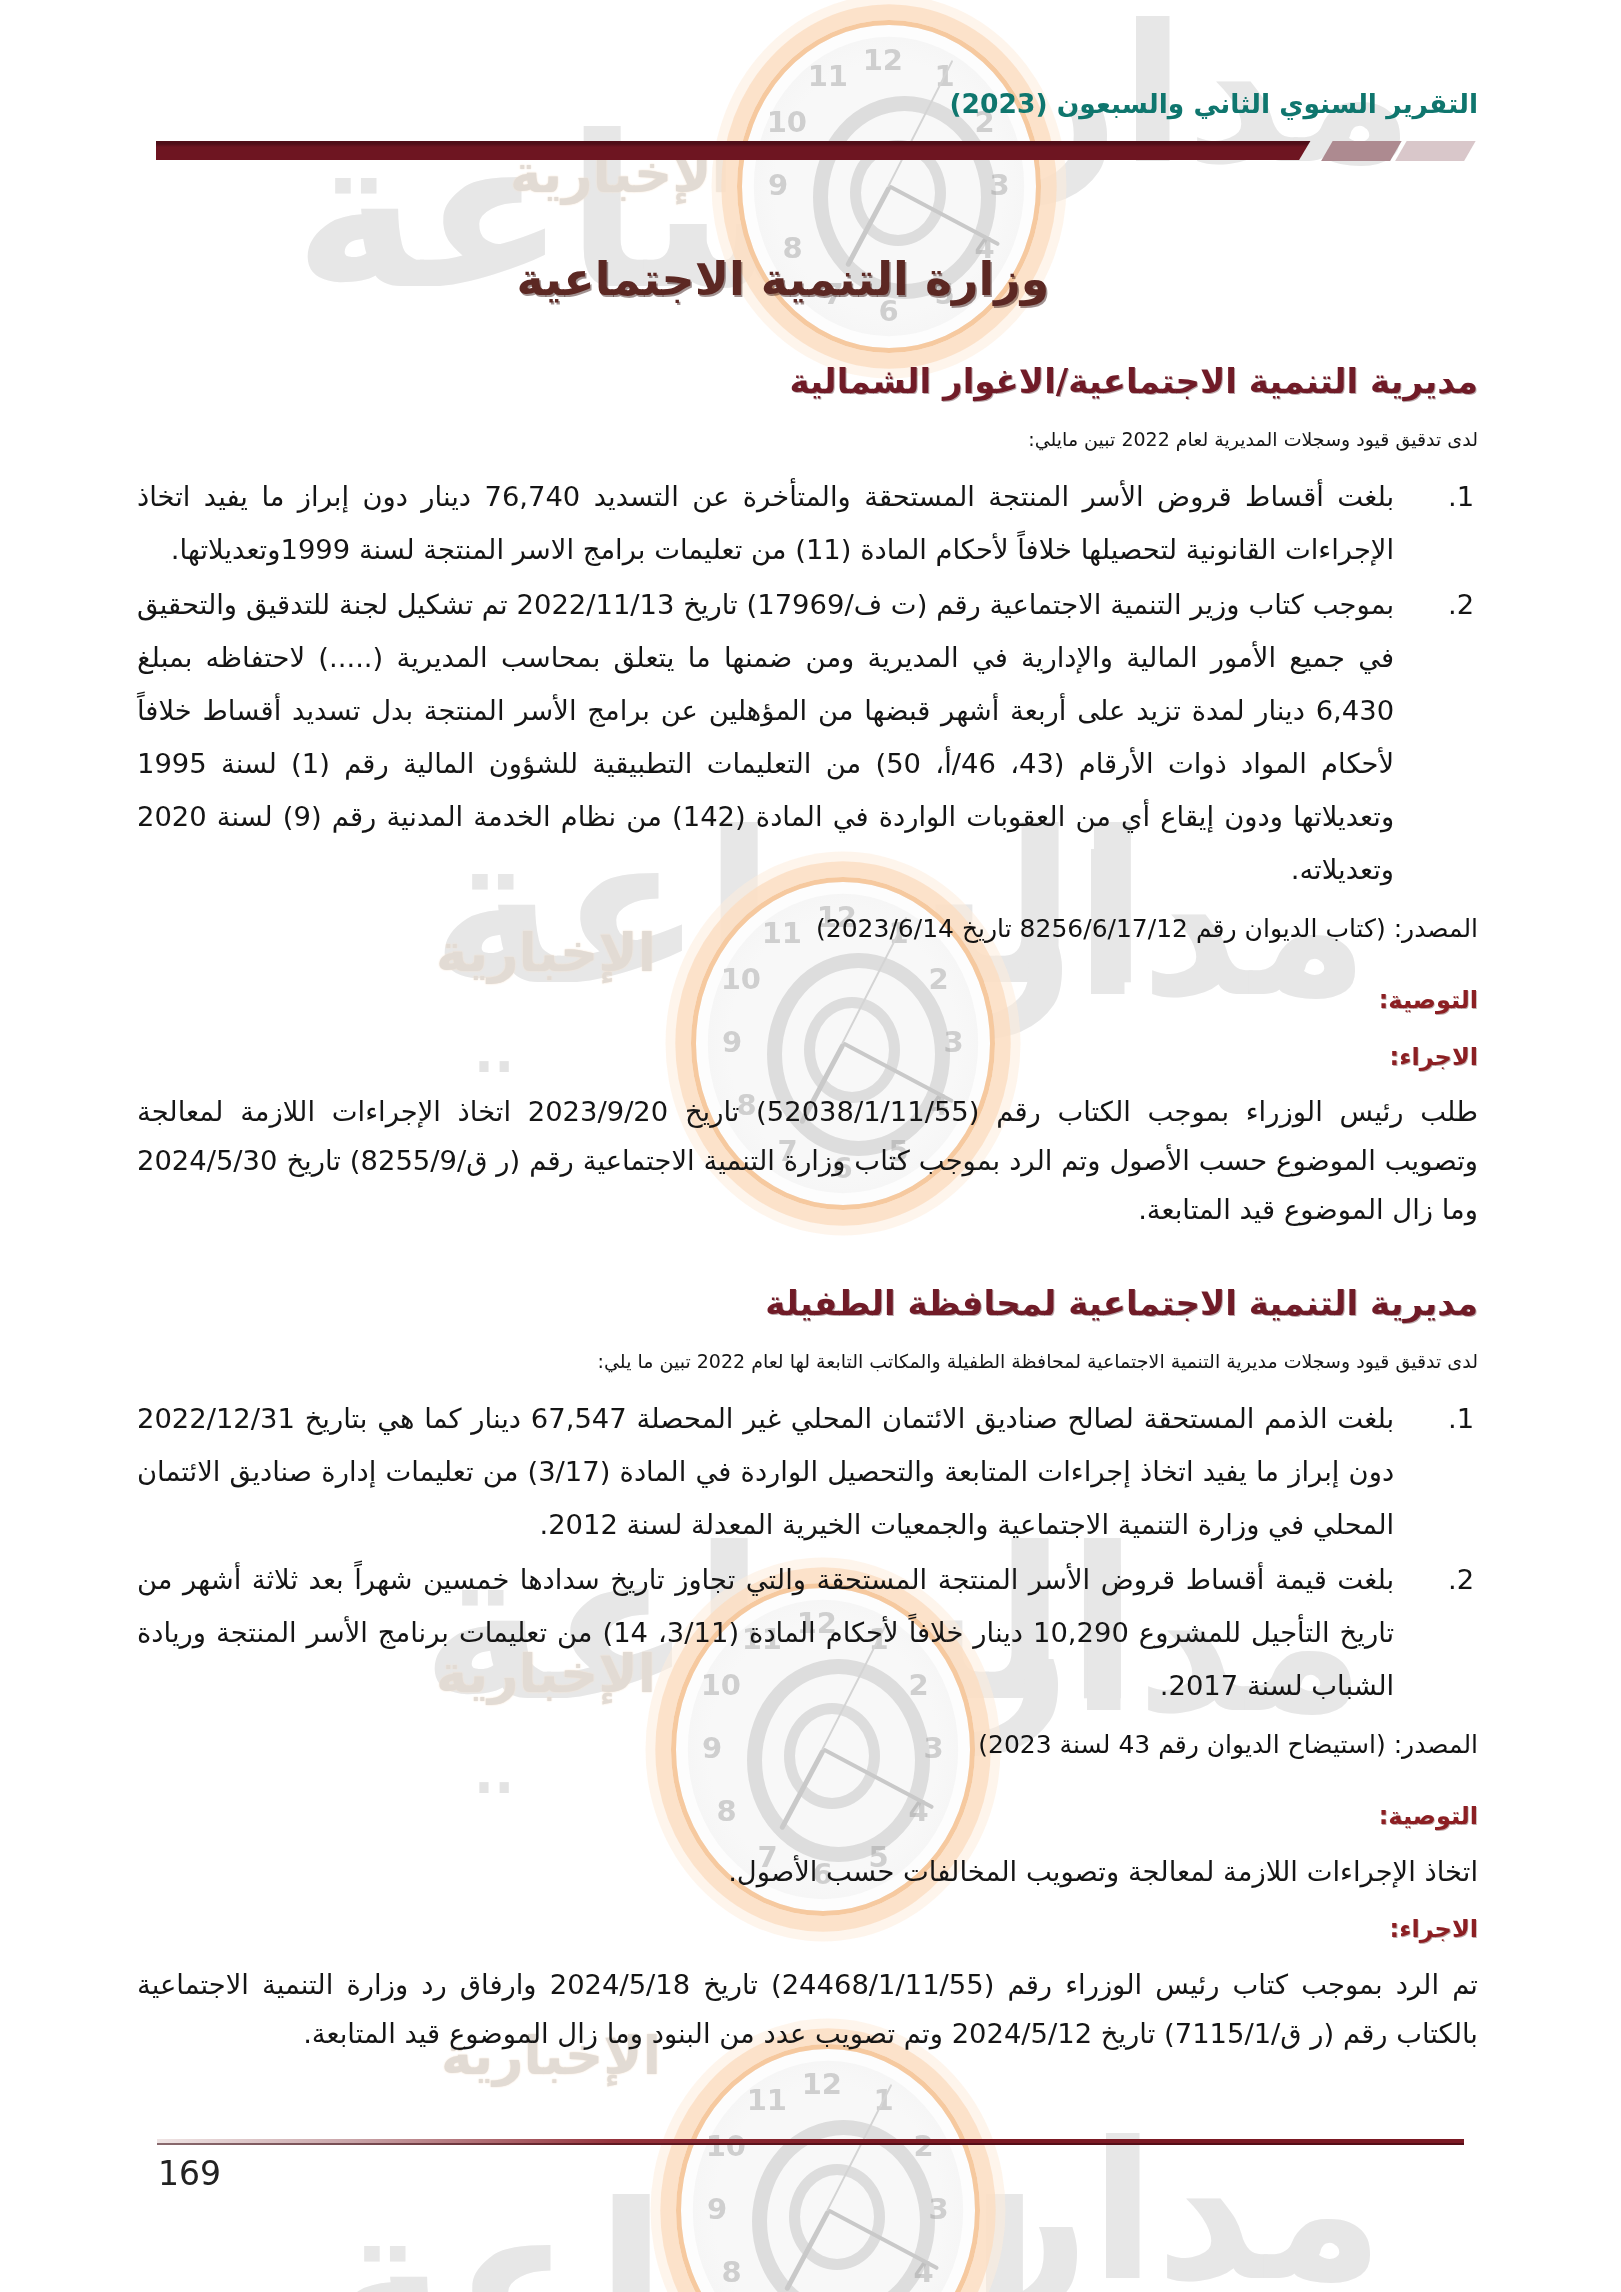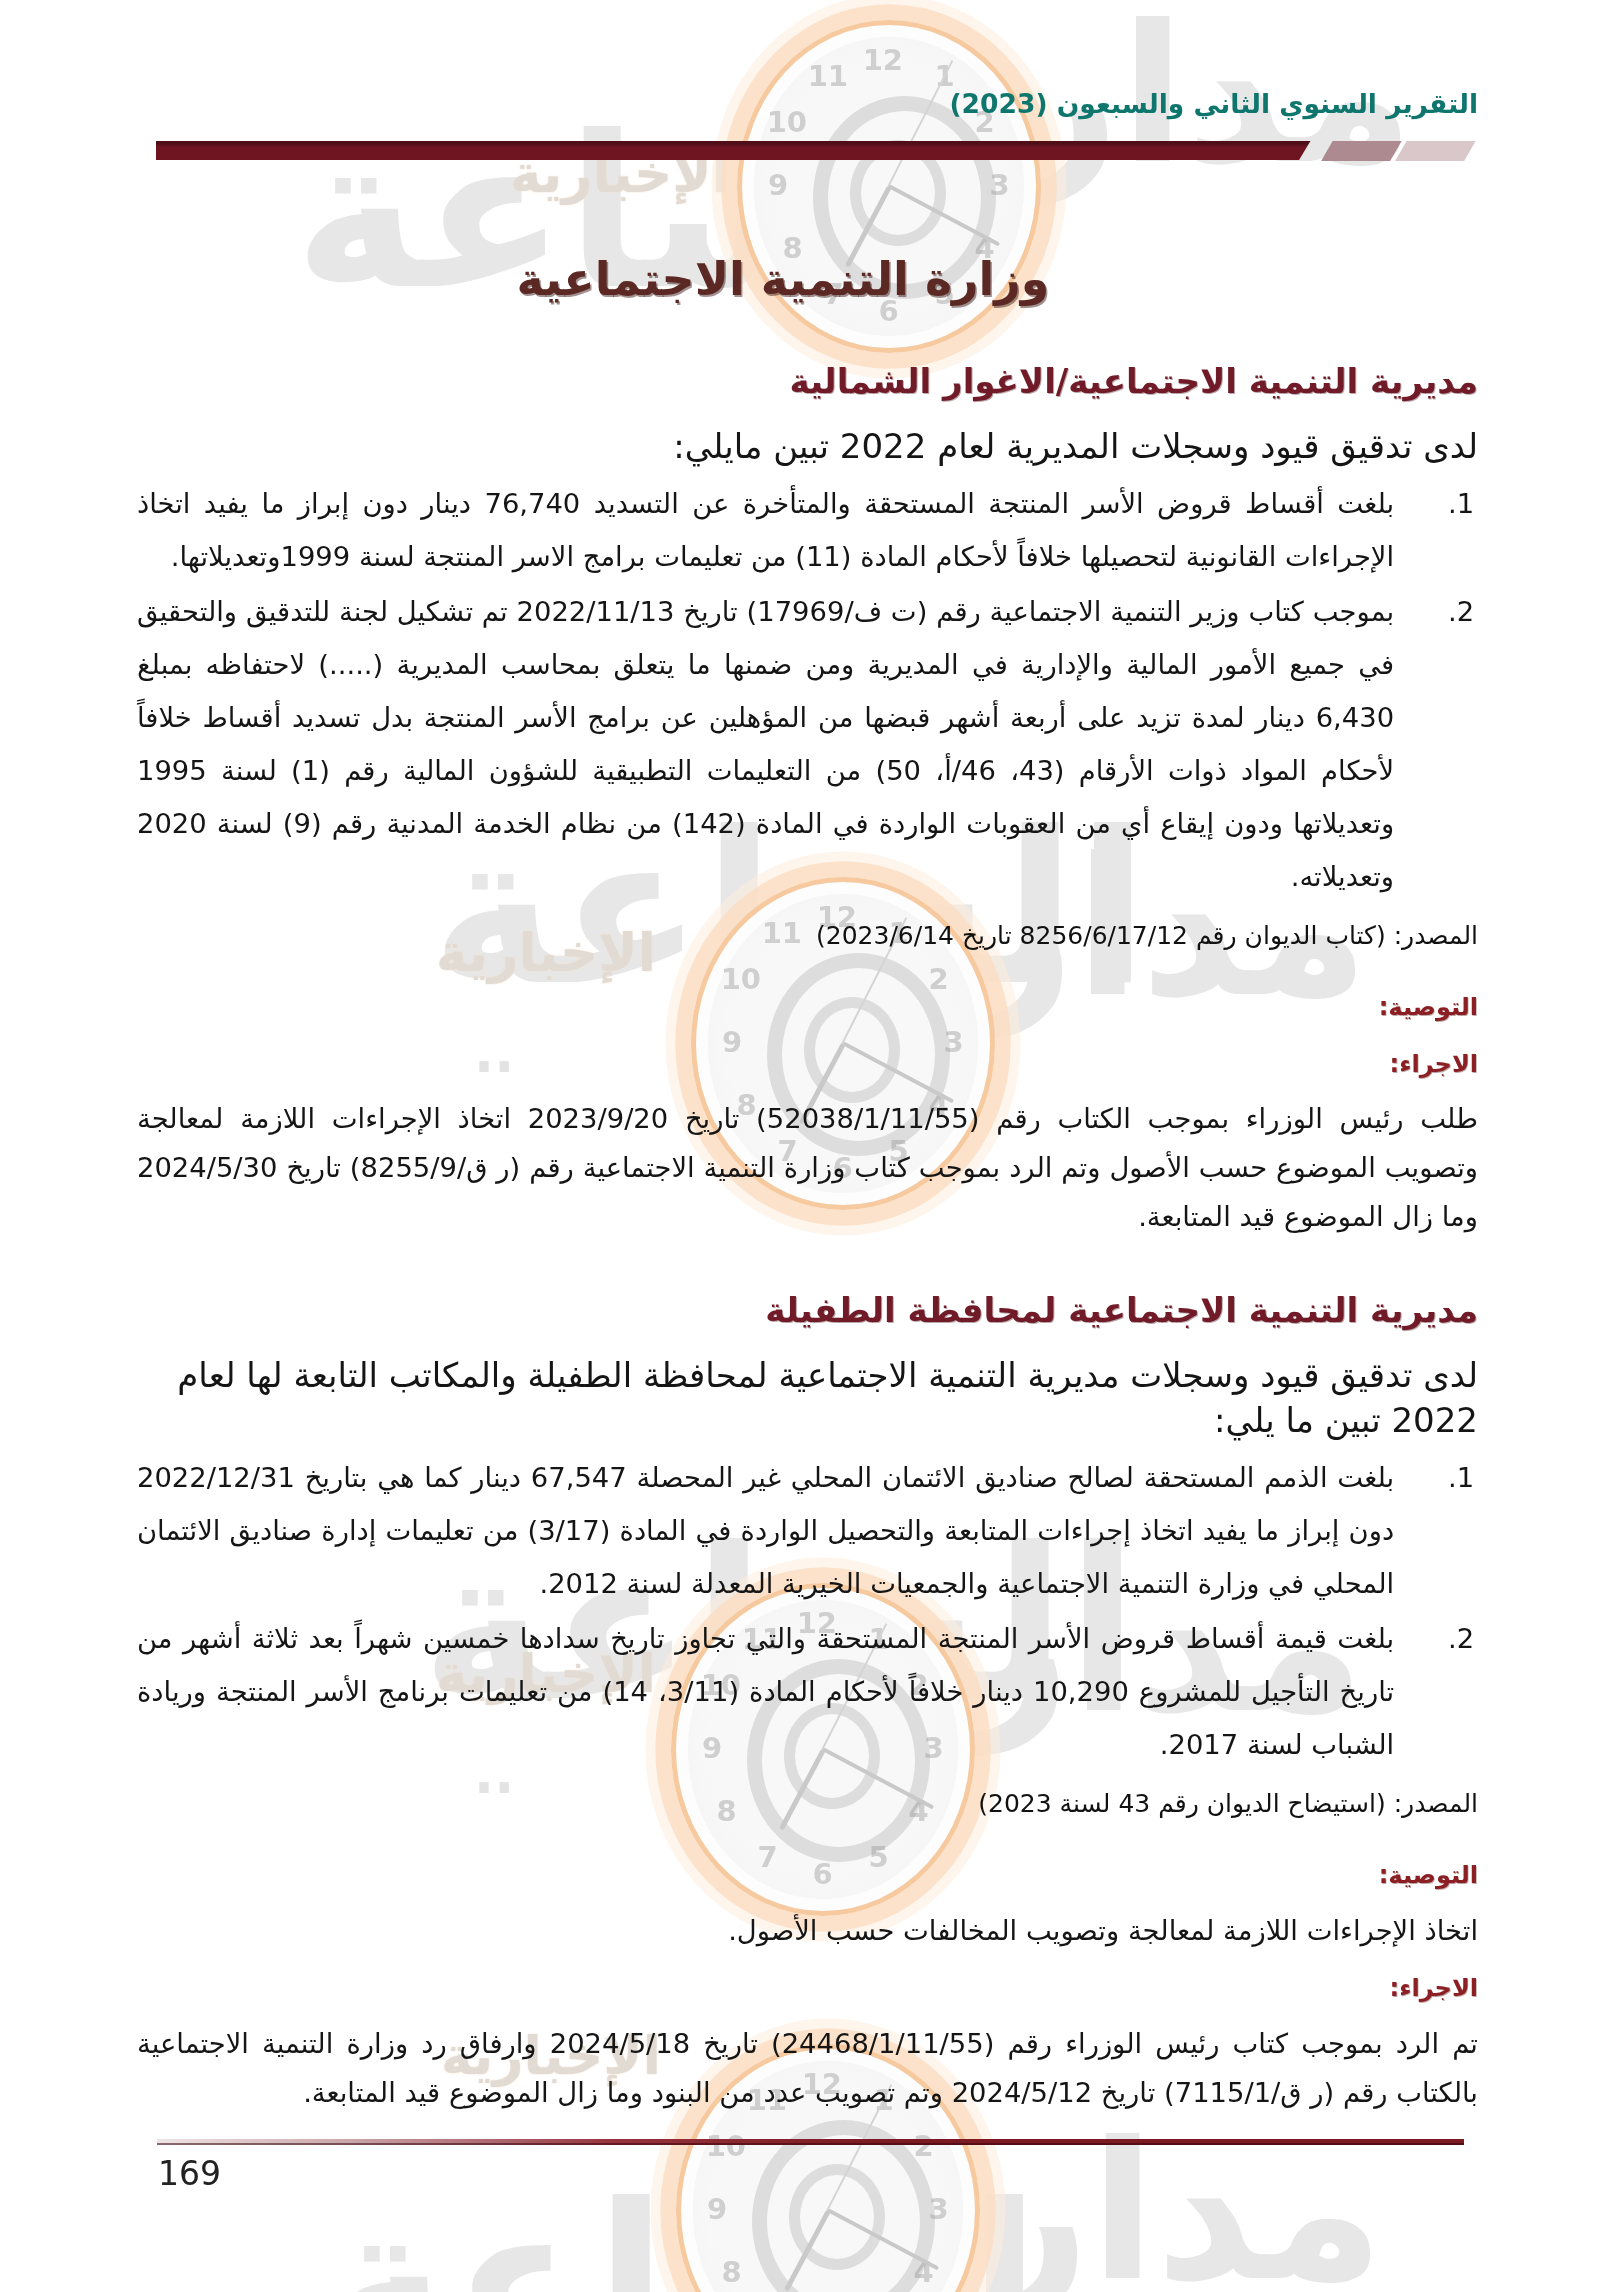--- a/index.html
+++ b/index.html
@@ -48,21 +48,21 @@
   .ministry-title{
     margin-top:82px;text-align:center;transform:translateX(-24.5px);
     font-size:46px;font-weight:bold;color:#5c2823;
     text-shadow:1.5px 1.5px 0 rgba(46,14,10,.45);
     height:74px;line-height:74px;
   }
   .sec-heading{
     margin-top:41px;font-size:34px;font-weight:bold;color:#701b27;
     text-shadow:1px 1px 0 rgba(54,8,16,.35);line-height:49px;
   }
-  .intro{margin-top:18px;font-size:34px;line-height:45px;text-align:right;}
+  .intro{margin-top:11px;font-size:19px;line-height:45px;text-align:right;}
   .list{margin-top:7.8px;}
   .list-item{display:flex;margin-bottom:2px;}
   .item-num{flex:0 0 80px;font-size:27.4px;line-height:53px;text-align:right;padding-right:3.9px;}
   .item-text{flex:1;font-size:27.4px;line-height:53px;text-align:justify;text-justify:inter-word;}
   .source{margin-top:17.6px;font-size:25px;text-align:right;direction:rtl;padding-left:11.8px;color:#111;}
   .sub-heading{margin-top:35px;font-size:24px;font-weight:bold;color:#8c1f23;
     text-shadow:0.8px 0.8px 0 rgba(70,8,10,.35);line-height:45px;}
   .sub-heading.action{margin-top:11.8px;}
   .sub-text{margin-top:7.8px;font-size:27.4px;line-height:49px;text-align:justify;text-justify:inter-word;}
   .section-2{margin-top:45px;}

